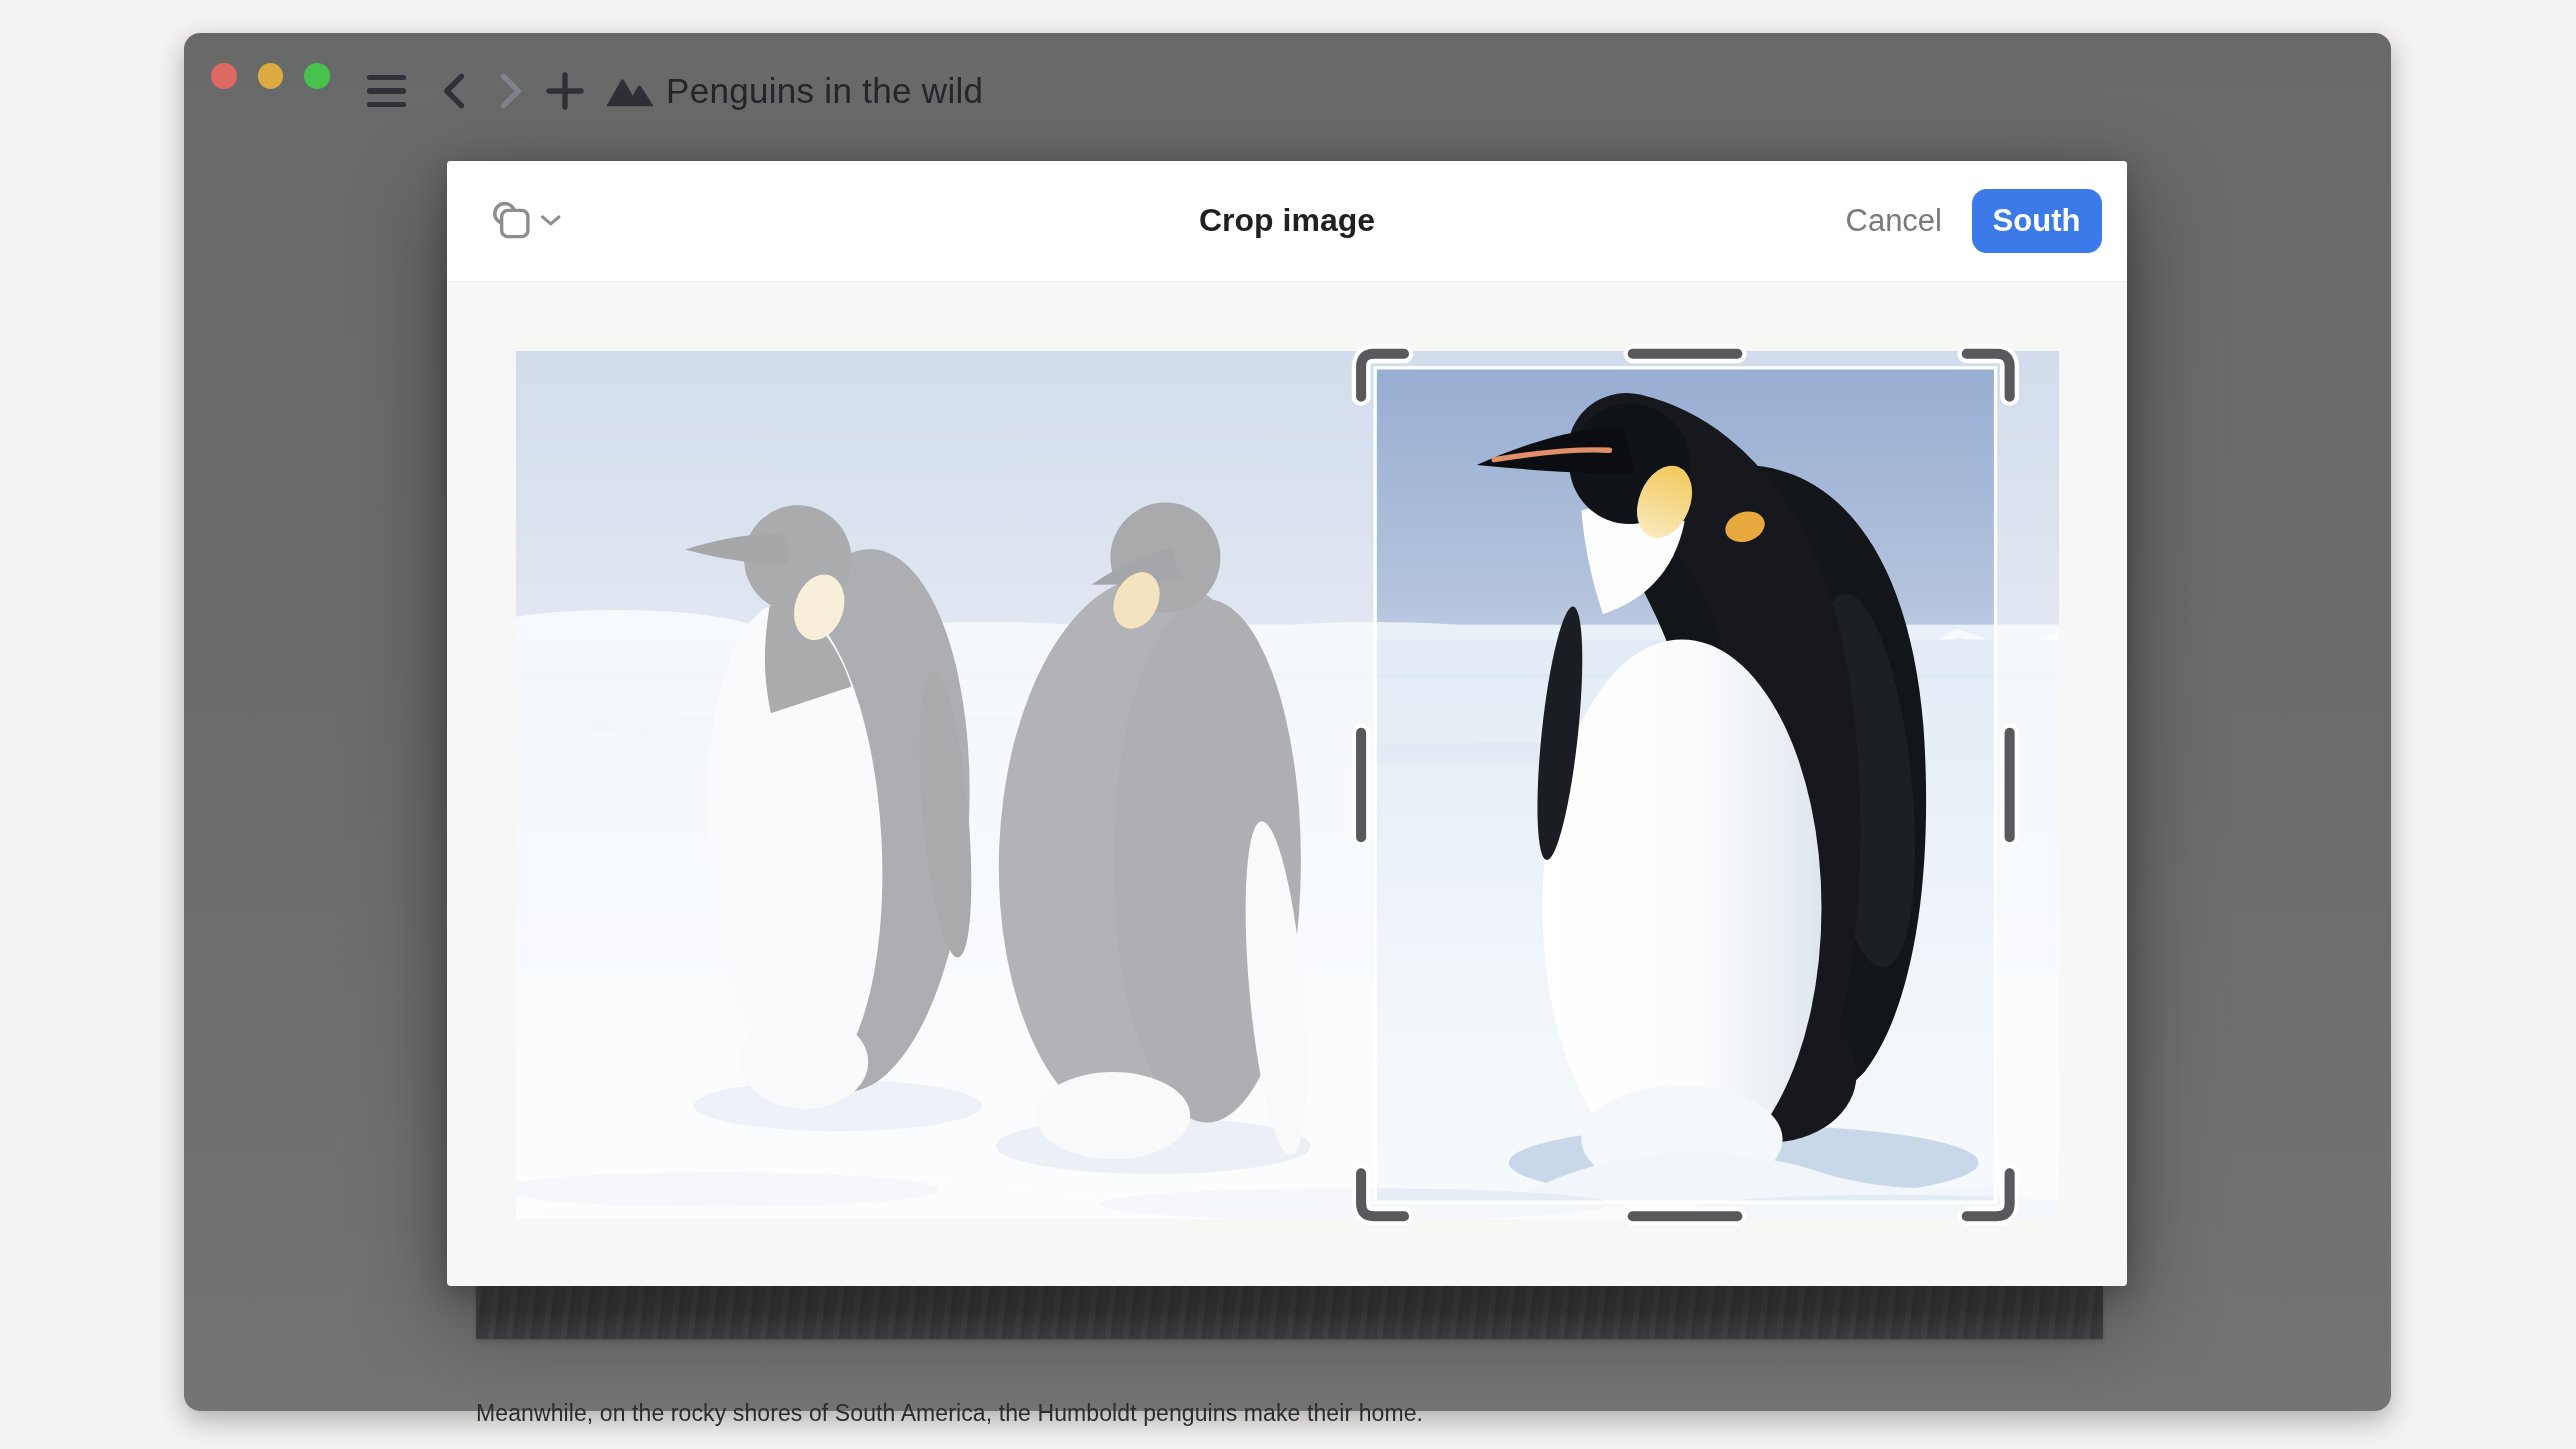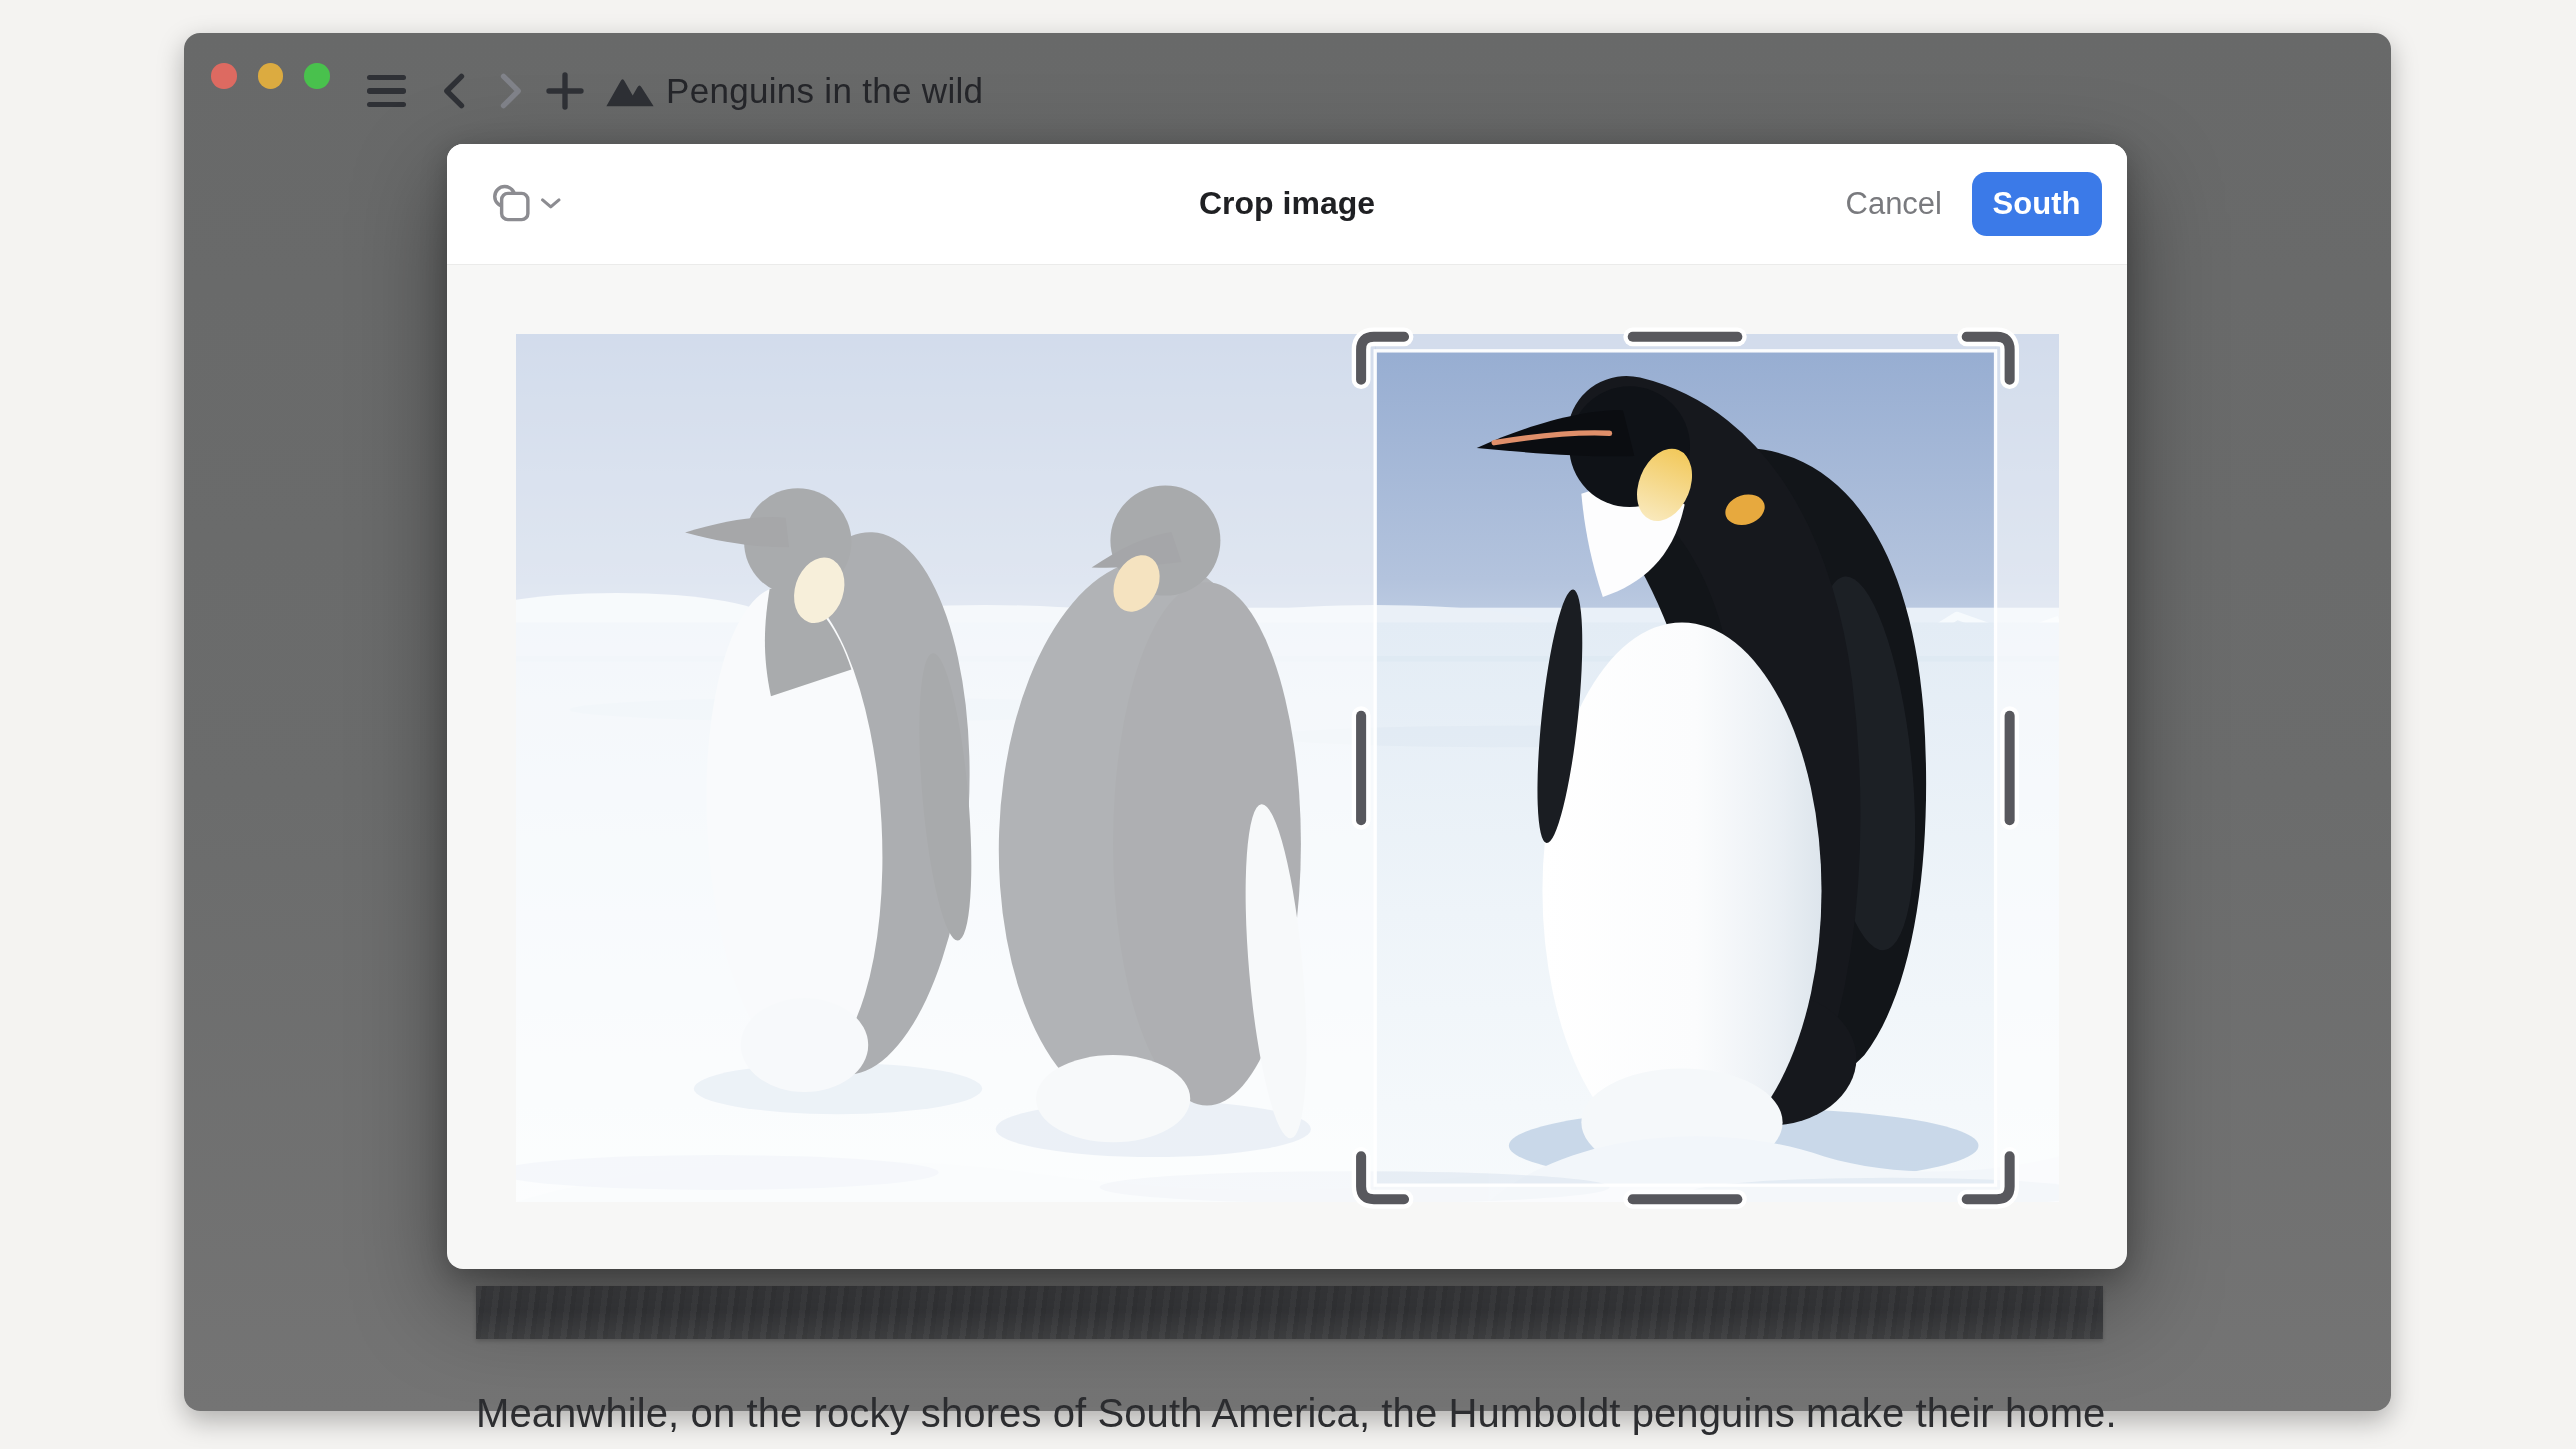--- a/index.html
+++ b/index.html
@@ -31,26 +31,26 @@
   }
   .doc-image-strip{
     position:absolute;left:292px;top:1253px;width:1627px;height:53px;
     background:
       repeating-linear-gradient(97deg,rgba(255,255,255,0.035) 0 6px,rgba(0,0,0,0.05) 6px 10.7px,rgba(255,255,255,0.0) 10.7px 18px),
       linear-gradient(180deg,#47484b 0%,#3b3c3f 45%,#434446 100%);
     box-shadow:0 2px 4px rgba(0,0,0,0.18);
   }
   .doc-caption{
     position:absolute;left:292px;top:1361px;width:1717px;
-    font-size:40px;line-height:38px;color:#2c2d30;letter-spacing:0.1px;
+    font-size:23px;line-height:38px;color:#2c2d30;letter-spacing:0.1px;
   }
   
   .modal{
-    position:absolute;left:447px;top:144px;width:1680px;height:1125px;
-    border-radius:16px;background:#f7f7f6;overflow:hidden;
+    position:absolute;left:447px;top:161px;width:1680px;height:1125px;
+    border-radius:4px;background:#f7f7f6;overflow:hidden;
     box-shadow:0 34px 94px rgba(0,0,0,0.40),0 6.7px 27px rgba(0,0,0,0.22);
   }
   .modal-header{
     position:absolute;left:0;top:0;width:100%;height:121px;background:#ffffff;
     border-bottom:1.3px solid #ebebea;box-sizing:border-box;
   }
   .aspect-btn{
     position:absolute;left:44px;top:0;height:119px;display:flex;align-items:center;gap:9.4px;cursor:pointer;
   }
   .modal-title{

